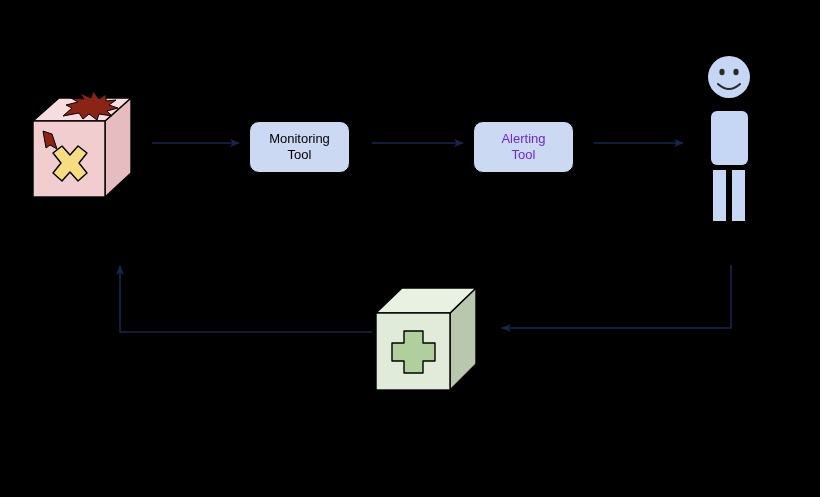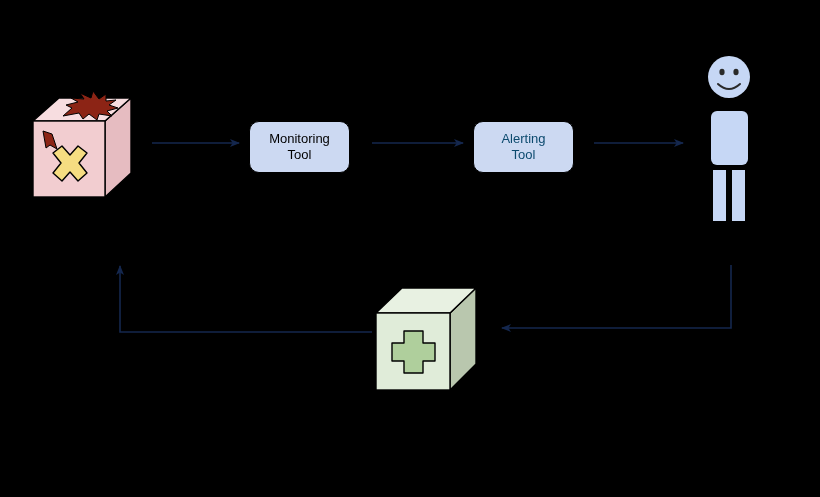--- a/index.html
+++ b/index.html
@@ -89,17 +89,17 @@
   </svg>
 
   <div class="node-box" style="left:249px; top:121px; width:101px; height:52px;
               background:#ccd9f2; border:1px solid #000000;">
     <span class="node-label" style="font-size:13px; color:#000000;">Monitoring
 Tool</span>
   </div>
 
   <div class="node-box" style="left:473px; top:121px; width:101px; height:52px;
               background:#ccd9f2; border:1px solid #000000;">
-    <span class="node-label" style="font-size:13px; color:#0c4a6e;">Alerting
+    <span class="node-label" style="font-size:13px; color:#6d28d9;">Alerting
 Tool</span>
   </div>
 
 </div>
 
 </body></html>

